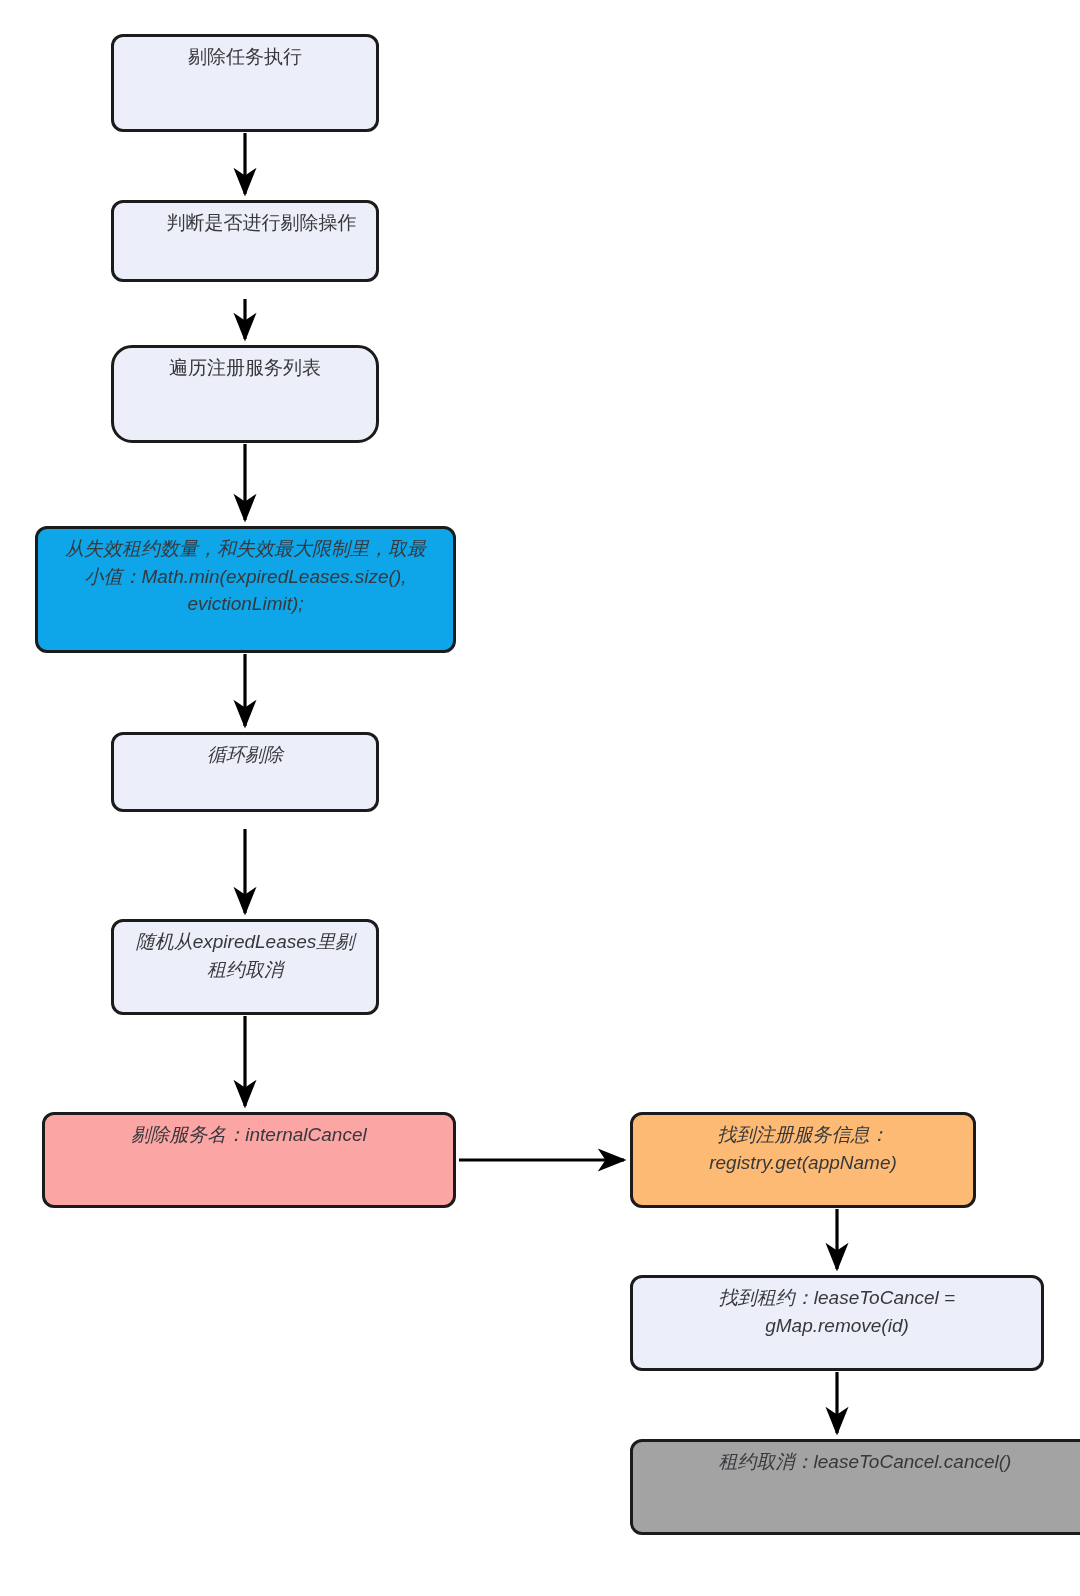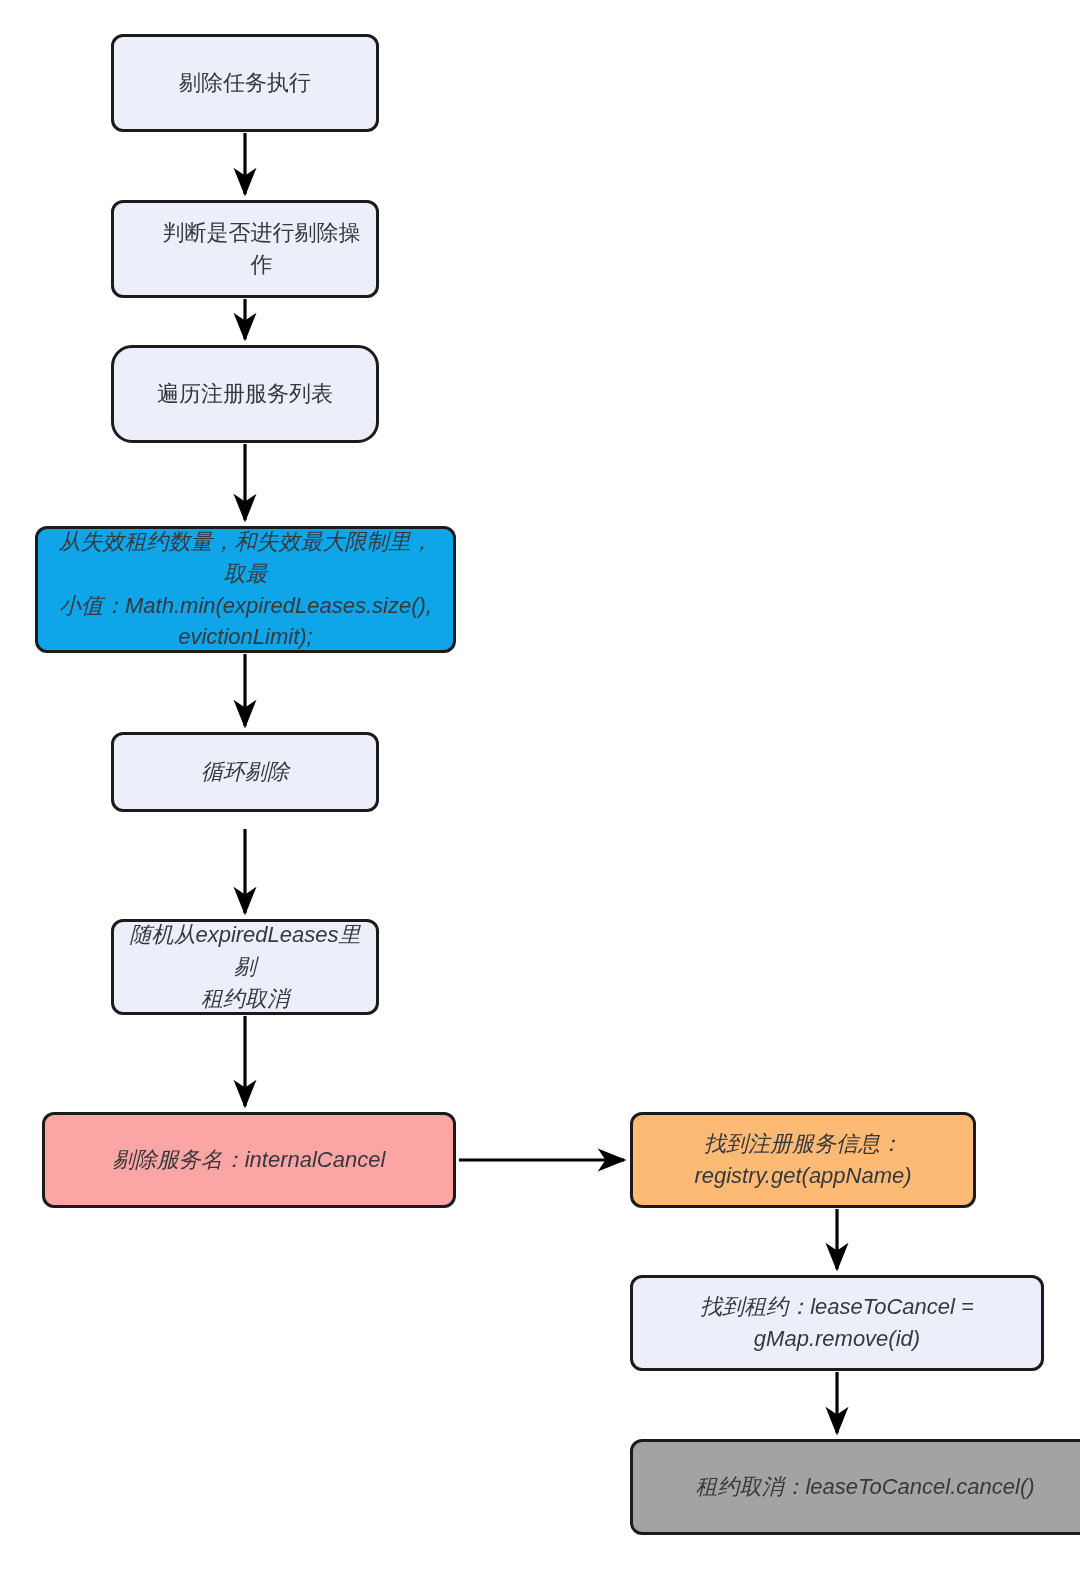--- a/index.html
+++ b/index.html
@@ -20,25 +20,24 @@
     width: 1080px;
     height: 1596px;
   }
   .node {
     position: absolute;
     box-sizing: border-box;
     background: #eceff9;
     border: 3px solid #1b1b1b;
     border-radius: 12px;
     display: flex;
-    align-items: center;
     justify-content: center;
     text-align: center;
     color: #37383c;
-    font-size: 22px;
+    font-size: 19px;
     line-height: 1.45;
     padding: 6px 14px;
   }
   .node .node-text {
     display: block;
     white-space: pre-line;
   }
   .node.italic .node-text {
     font-style: italic;
   }
@@ -72,21 +71,21 @@
       <line x1="459" y1="1160" x2="624" y2="1160"></line>
       <line x1="837" y1="1209" x2="837" y2="1269"></line>
       <line x1="837" y1="1372" x2="837" y2="1433"></line>
     </g>
   </svg>
 
   <div class="node" id="node-n1" style="left: 111px; top: 34px; width: 268px; height: 98px; background: rgb(236, 239, 249); border-color: rgb(27, 27, 27); color: rgb(55, 56, 60);">
     <span class="node-text">剔除任务执行</span>
   </div>
 
-  <div class="node" id="node-n2" style="left: 111px; top: 200px; width: 268px; height: 98px; background: rgb(236, 239, 249); border-color: rgb(27, 27, 27); color: rgb(55, 56, 60); padding-left: 47px;">
+  <div class="node" id="node-n2" style="left: 111px; top: 200px; width: 268px; height: 82px; background: rgb(236, 239, 249); border-color: rgb(27, 27, 27); color: rgb(55, 56, 60); padding-left: 47px;">
     <span class="node-text">判断是否进行剔除操作</span>
   </div>
 
   <div class="node" id="node-n3" style="left: 111px; top: 345px; width: 268px; height: 98px; background: rgb(236, 239, 249); border-color: rgb(27, 27, 27); color: rgb(55, 56, 60); border-radius: 21px;">
     <span class="node-text">遍历注册服务列表</span>
   </div>
 
   <div class="node italic" id="node-n4" style="left: 35px; top: 526px; width: 421px; height: 127px; background: #0ea5e9; border-color: rgb(27, 27, 27); color: rgb(55, 56, 60);">
     <span class="node-text">从失效租约数量，和失效最大限制里，取最
 小值：Math.min(expiredLeases.size(),

